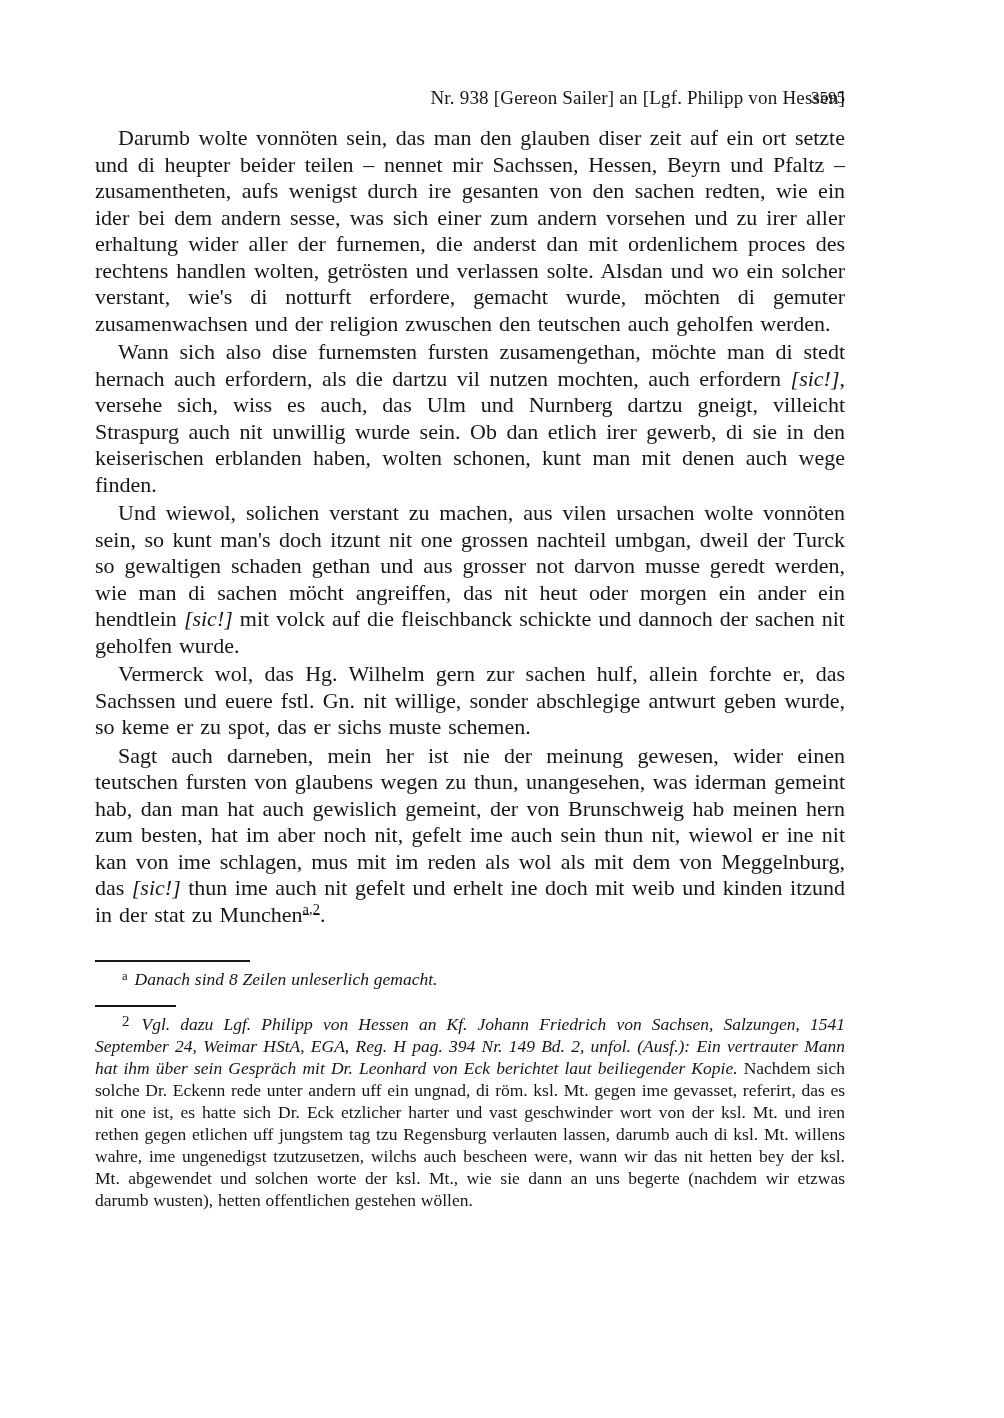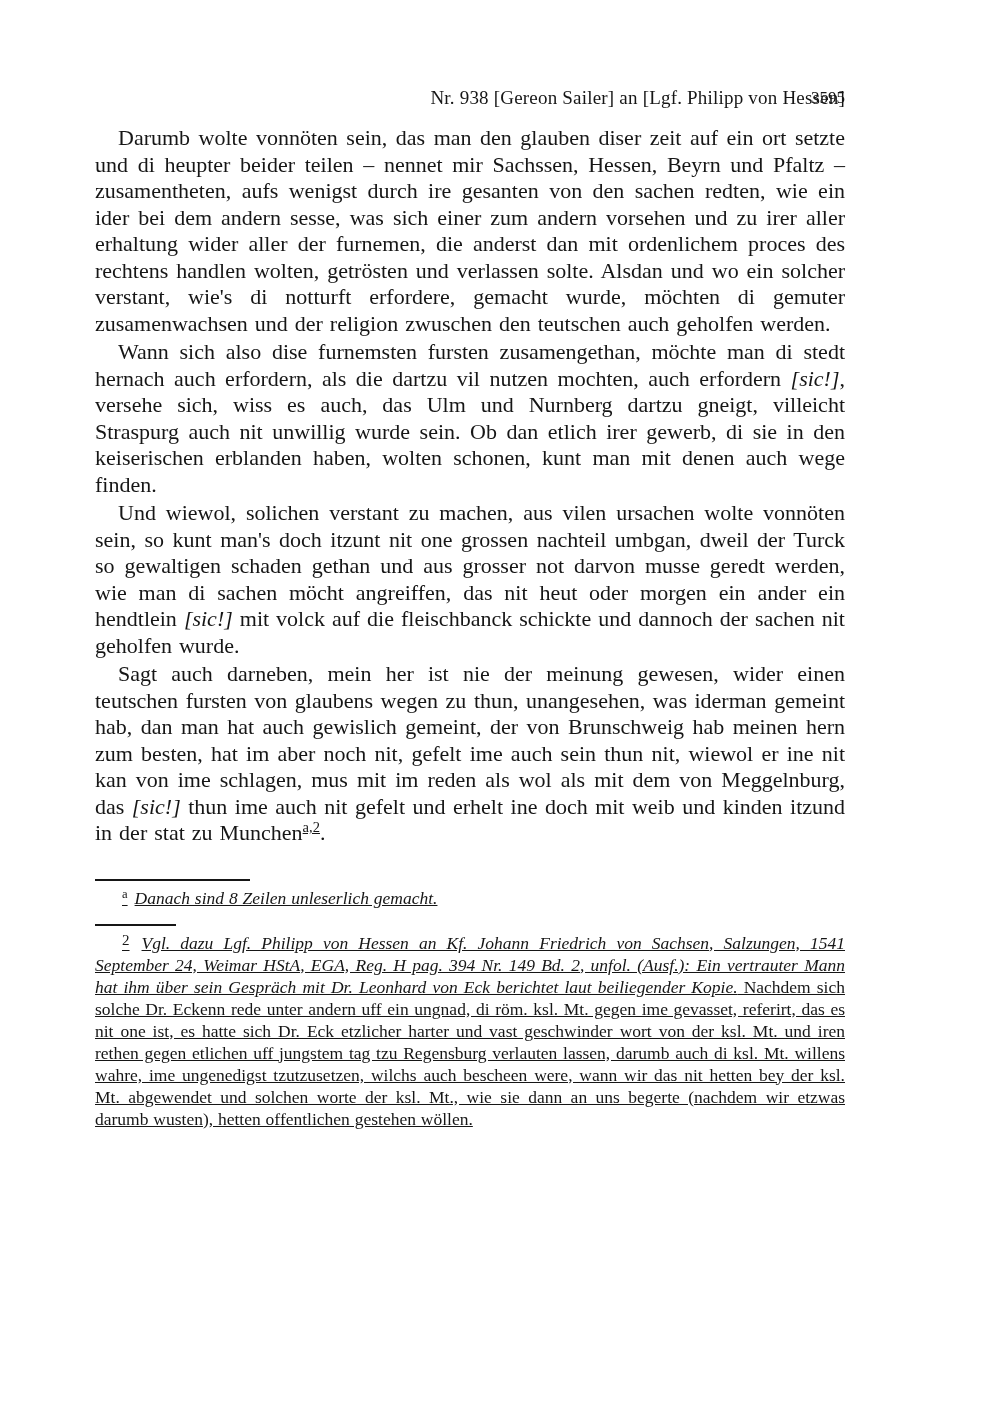--- a/index.html
+++ b/index.html
@@ -50,21 +50,21 @@
     word-spacing: 1.5px;
   }
   .it { font-style: italic; }
   .sup {
     vertical-align: super;
     font-size: 0.66em;
     line-height: 0;
     text-decoration: underline;
   }
   
-  .footnotes { margin-top: 32px; text-decoration: underline; }
+  .footnotes { margin-top: 32px; }
   .fn-rule {
     height: 0;
     border-top: 2px solid #161616;
   }
   .rule-a { width: 155px; }
   .rule-2 { width: 81px; margin-top: 15px; }
   .fn {
     font-size: 17.5px;
     line-height: 22px;
     text-align: justify;
@@ -95,20 +95,21 @@
 
     <div class="header">
       <span class="running-title">Nr. 938 [Gereon Sailer] an [Lgf. Philipp von Hessen]</span>
       <span class="page-number">3595</span>
     </div>
 
     <div class="body-text">
       <p><span>Darumb wolte vonnöten sein, das man den glauben diser zeit auf ein ort setzte und di heupter beider teilen – nennet mir Sachssen, Hessen, Beyrn und Pfaltz – zusamentheten, aufs wenigst durch ire gesanten von den sachen redten, wie ein ider bei dem andern sesse, was sich einer zum andern vorsehen und zu irer aller erhaltung wider aller der furnemen, die anderst dan mit ordenlichem proces des rechtens handlen wolten, getrösten und verlassen solte. Alsdan und wo ein solcher verstant, wie's di notturft erfordere, gemacht wurde, möchten di gemuter zusamenwachsen und der religion zwuschen den teutschen auch geholfen werden.</span></p>
       <p><span>Wann sich also dise furnemsten fursten zusamengethan, möchte man di stedt hernach auch erfordern, als die dartzu vil nutzen mochten, auch erfordern </span><span class="it">[sic!]</span><span>, versehe sich, wiss es auch, das Ulm und Nurnberg dartzu gneigt, villeicht Straspurg auch nit unwillig wurde sein. Ob dan etlich irer gewerb, di sie in den keiserischen erblanden haben, wolten schonen, kunt man mit denen auch wege finden.</span></p>
       <p><span>Und wiewol, solichen verstant zu machen, aus vilen ursachen wolte vonnöten sein, so kunt man's doch itzunt nit one grossen nachteil umbgan, dweil der Turck so gewaltigen schaden gethan und aus grosser not darvon musse geredt werden, wie man di sachen möcht angreiffen, das nit heut oder morgen ein ander ein hendtlein </span><span class="it">[sic!]</span><span> mit volck auf die fleischbanck schickte und dannoch der sachen nit geholfen wurde.</span></p>
+      <p><span>Vermerck wol, das Hg. Wilhelm gern zur sachen hulf, allein forchte er, das Sachssen und euere fstl. Gn. nit willige, sonder abschlegige antwurt geben wurde, so keme er zu spot, das er sichs muste schemen.</span></p>
       <p><span>Sagt auch darneben, mein her ist nie der meinung gewesen, wider einen teutschen fursten von glaubens wegen zu thun, unangesehen, was iderman gemeint hab, dan man hat auch gewislich gemeint, der von Brunschweig hab meinen hern zum besten, hat im aber noch nit, gefelt ime auch sein thun nit, wiewol er ine nit kan von ime schlagen, mus mit im reden als wol als mit dem von Meggelnburg, das </span><span class="it">[sic!]</span><span> thun ime auch nit gefelt und erhelt ine doch mit weib und kinden itzund in der stat zu Munchen</span><span class="sup">a,2</span><span>.</span></p>
     </div>
 
     <div class="footnotes">
       <div class="fn-rule rule-a"></div>
       <p class="fn">
         <span class="fn-marker">a</span><span><span class="it">Danach sind 8 Zeilen unleserlich gemacht.</span></span>
       </p>
 
       <div class="fn-rule rule-2"></div>

